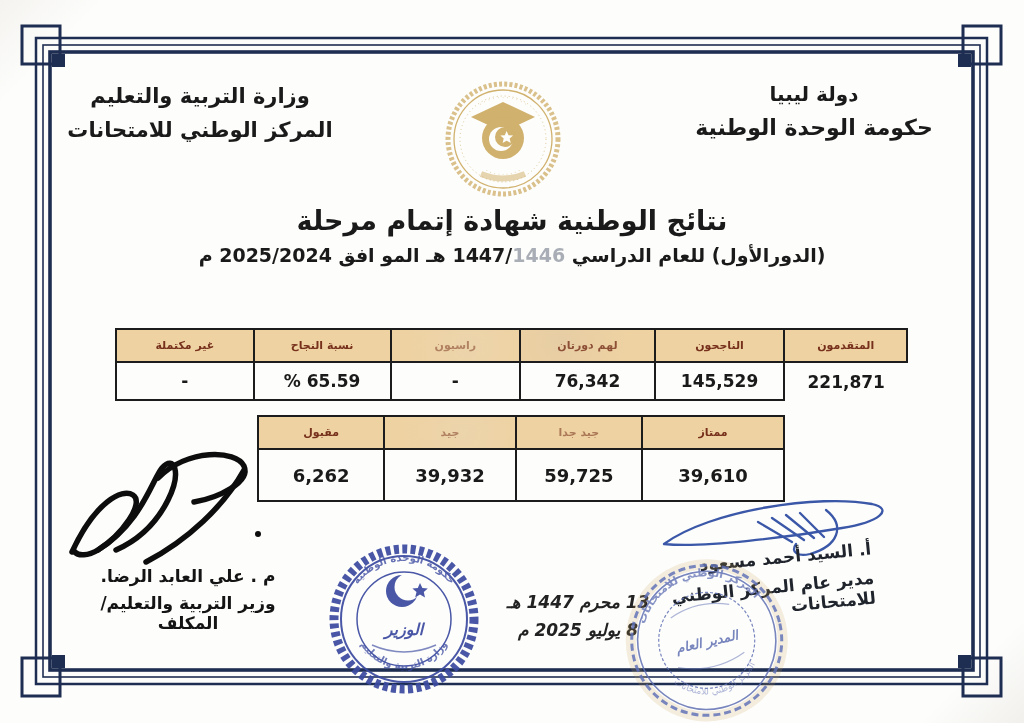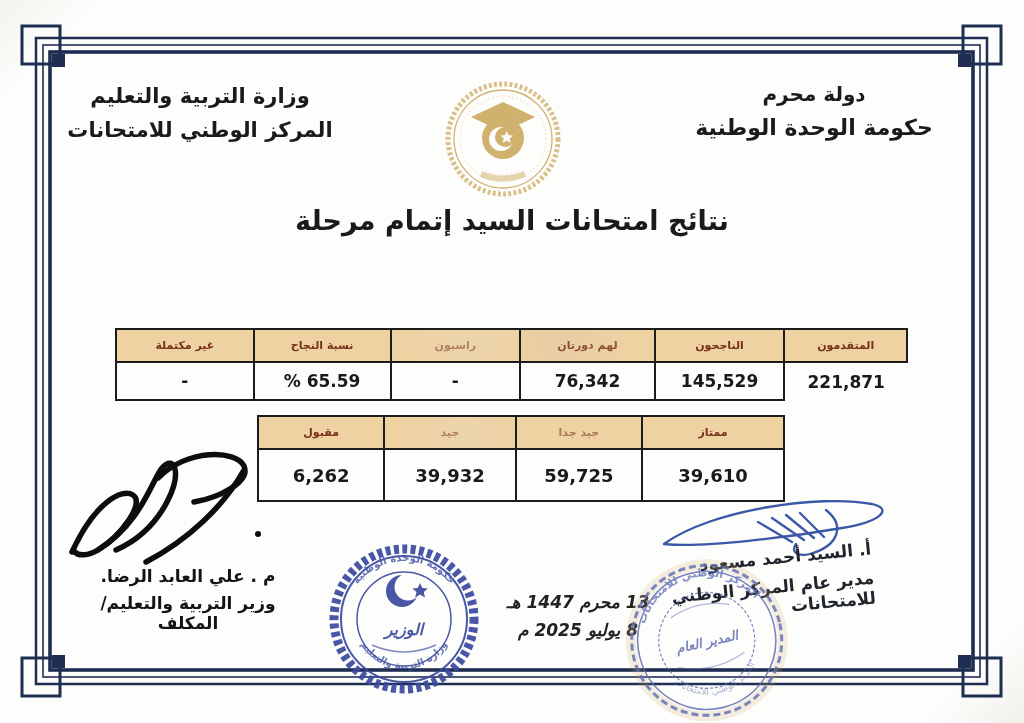--- a/index.html
+++ b/index.html
@@ -81,21 +81,21 @@
         <rect x="52" y="655" width="13" height="13" fill="#1e2d52" stroke="none"></rect>
       </g>
       <g>
         <rect x="963" y="658" width="38" height="38" stroke-width="3"></rect>
         <rect x="958" y="655" width="13" height="13" fill="#1e2d52" stroke="none"></rect>
       </g>
     </g>
   </svg>
 
   <div class="abs gov-block">
-    <div class="gov-line1">دولة محرم</div>
+    <div class="gov-line1">دولة ليبيا</div>
     <div class="gov-line2">حكومة الوحدة الوطنية</div>
   </div>
 
   <div class="abs min-block">
     <div class="min-line1">وزارة التربية والتعليم</div>
     <div class="min-line2">المركز الوطني للامتحانات</div>
   </div>
 
   <svg class="abs" style="top:76px;left:438px;opacity:.85" width="130" height="130" viewBox="0 0 130 130">
     <defs>
@@ -110,21 +110,23 @@
 
     <path d="M65,26 L97,41 L65,56 L33,41 Z" fill="#c9a455"></path>
     <circle cx="65" cy="62" r="21" fill="#c9a455"></circle>
     <circle cx="63" cy="63" r="12" fill="#fdfdfb"></circle>
     <circle cx="67" cy="61" r="10" fill="#c9a455"></circle>
     <path d="M74,59 l2.2,4.6 5,.4 -3.8,3.3 1.2,4.9 -4.6-2.6 -4.4,2.6 1.2-4.9 -3.8-3.3 5-.4 Z" transform="translate(2,2) scale(.9)" fill="#fdfdfb"></path>
     <path d="M43,98 Q65,107 87,98" stroke="#c9a455" stroke-width="6" fill="none" opacity=".55"></path>
   </svg>
 
   <div class="abs title-block">
-    <div class="title-l1">نتائج امتحانات السيد إتمام مرحلة</div>
+    <div class="title-l1">نتائج الوطنية شهادة إتمام مرحلة</div>
+    <div class="subtitle"><span>(الدورالأول) للعام الدراسي </span><span>1447/</span><span class="faded-year">1446</span><span> هـ المو افق </span><span>2025/2024</span><span> م</span>
+    </div>
   </div>
 
   <table class="abs tbl1">
     <tbody>
         <tr>
       <th style="width:15.5%">المتقدمون</th>
       <th style="width:16.4%">الناجحون</th>
       <th style="width:17%" class="f80">لهم دورتان</th>
       <th style="width:16.4%" class="f50">راسبون</th>
       <th style="width:17.3%">نسبة النجاح</th>

